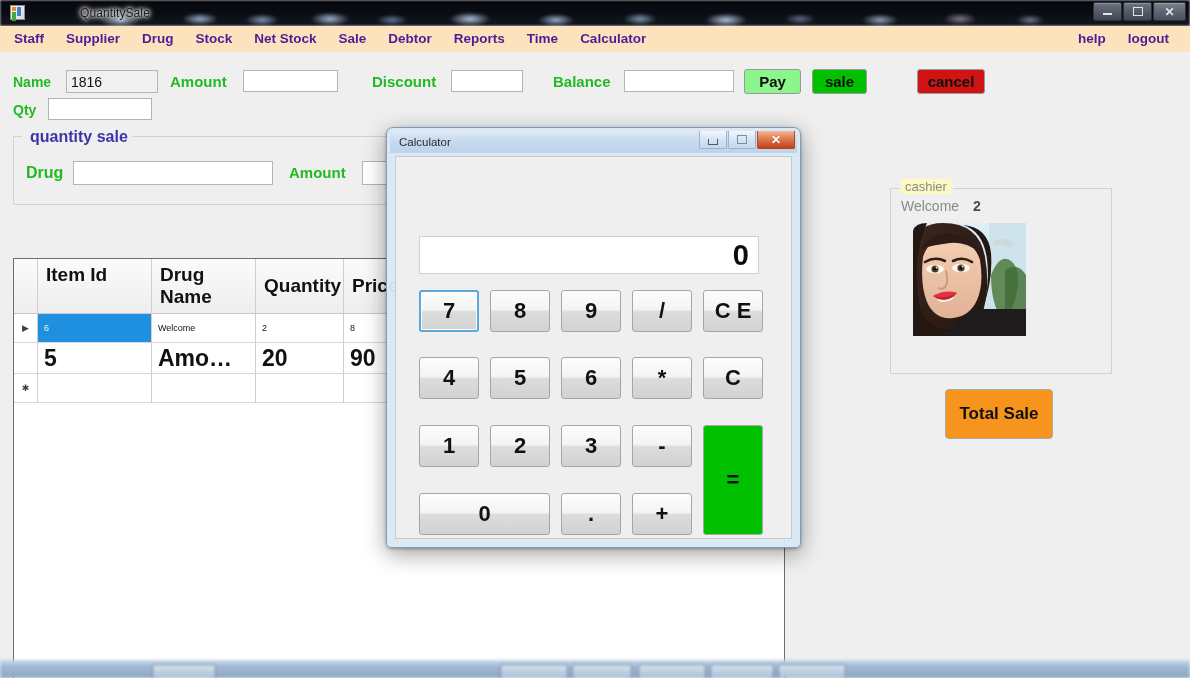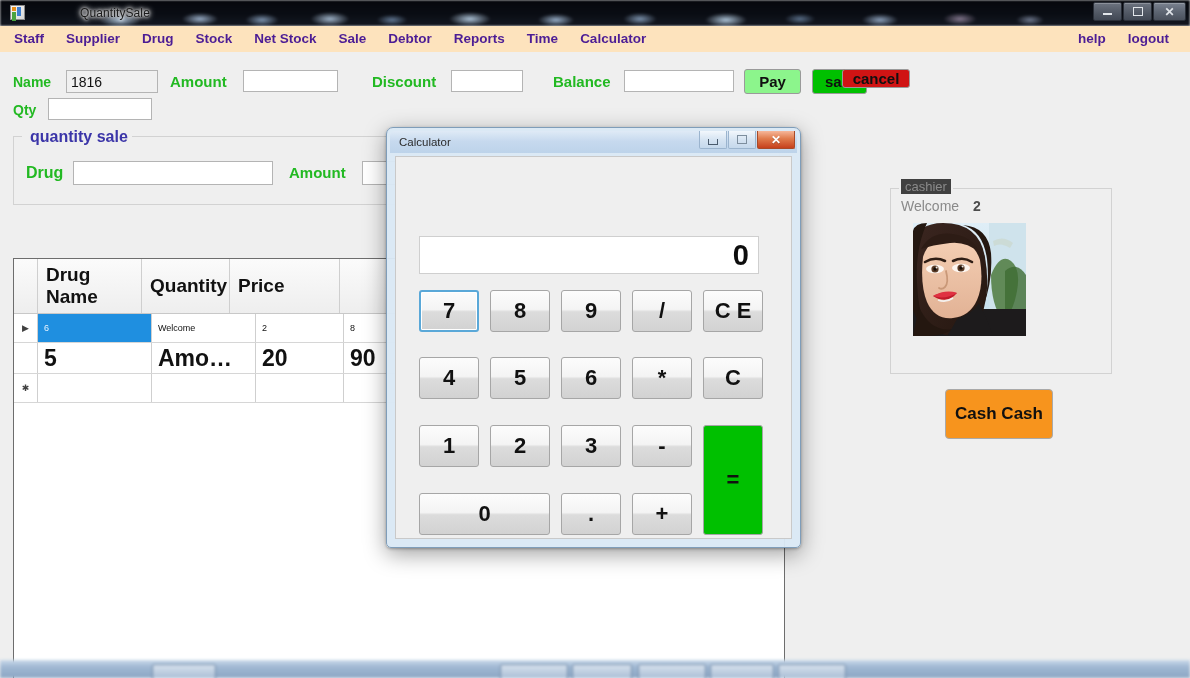--- a/index.html
+++ b/index.html
@@ -168,21 +168,21 @@
   .c0{width:114px;} .c1{width:104px;} .c2{width:88px;} .c3{width:110px;} .c4{width:330px;border-right:none;}
   
   #group-cashier{
     position:absolute;left:890px;top:136px;width:222px;height:186px;
     border:1px solid #d2d2d2;border-top:none;box-sizing:border-box;
   }
   #group-cashier .gb-topline-left{position:absolute;left:0;top:0;width:8px;height:1px;background:#d2d2d2;}
   #group-cashier .gb-topline-right{position:absolute;left:62px;top:0;right:0;height:1px;background:#d2d2d2;}
   #group-cashier-legend{
     position:absolute;left:10px;top:-9px;font-size:13px;color:#8a8a8a;
-    background:#404040;padding:0 4px;
+    background:#fef9c3;padding:0 4px;
   }
   #cashier-welcome{
     position:absolute;left:10px;top:10px;font-size:14px;color:#8a8a8a;
   }
   #cashier-welcome b{color:#4c4c4c;margin-left:14px;font-size:14px;}
   #cashier-photo{
     position:absolute;left:22px;top:35px;width:113px;height:113px;
     overflow:hidden;border:0;
     background:linear-gradient(#bcd9ea,#cfe4ef);
   }
@@ -312,38 +312,39 @@
     <div class="txt-box" style="left:243px;top:18px;width:95px;height:22px;"></div>
 
     <div class="lbl-green" style="left:372px;top:21px;font-size:15px;">Discount</div>
     <div class="txt-box" style="left:451px;top:18px;width:72px;height:22px;"></div>
 
     <div class="lbl-green" style="left:553px;top:21px;font-size:15px;">Balance</div>
     <div class="txt-box" style="left:624px;top:18px;width:110px;height:22px;"></div>
 
     <div id="btn-pay" style="left:744px;top:17px;width:57px;height:25px;">Pay</div>
     <div id="btn-sale" style="left:812px;top:17px;width:55px;height:25px;">sale</div>
-    <div id="btn-cancel" style="left:842px;top:17px;width:68px;height:19px;">cancel</div>
+    <div id="btn-cancel" style="left:917px;top:17px;width:68px;height:25px;">cancel</div>
 
     <div class="lbl-green" style="left:13px;top:50px;">Qty</div>
     <div class="txt-box" style="left:48px;top:46px;width:104px;height:22px;"></div>
 
     <div id="group-quantity-sale">
       <div class="gb-topline-left"></div>
       <div class="gb-topline-right"></div>
       <div id="group-quantity-sale-legend">quantity sale</div>
       <div class="lbl-green" style="left:12px;top:28px;font-size:16px;">Drug</div>
       <div class="txt-box" style="left:59px;top:25px;width:200px;height:24px;"></div>
       <div class="lbl-green" style="left:275px;top:28px;font-size:15px;">Amount</div>
       <div class="txt-box" style="left:348px;top:25px;width:95px;height:24px;"></div>
     </div>
 
     <div id="data-grid">
       <div id="grid-head">
         <div class="gh-cell gh-rowhdr"></div>
+        <div class="gh-cell wrap c0">Item Id</div>
         <div class="gh-cell wrap c1">Drug Name</div>
         <div class="gh-cell c2">Quantity</div>
         <div class="gh-cell c3">Price</div>
         <div class="gh-cell c4"></div>
       </div>
 
       <div class="grid-row row-small selected">
         <div class="rowhdr">▶</div>
         <div class="gc c0">6</div>
         <div class="gc c1 nosel">Welcome</div>
@@ -418,21 +419,21 @@
           <path d="M33 48 q3 12 -1 16 q-3 3 -6 1" stroke="#c99878" stroke-width="1.8" fill="none" stroke-linecap="round"></path>
           <path d="M20 73 q12 -6 24 -3 q-10 12 -24 3 z" fill="#c01b2a"></path>
           <path d="M20 73 q12 4 24 -3 q-11 -4 -24 3 z" fill="#e03242"></path>
           <path d="M25 77 q8 3 15 -2" stroke="#f4f1ee" stroke-width="1.6" fill="none"></path>
           <path d="M6 84 q12 26 34 22 q-10 7 -24 7 h-16 z" fill="#241710"></path>
           <path d="M44 96 q16 -6 22 -16 q10 20 14 33 h-46 q6 -9 10 -17 z" fill="#1d1b1c"></path>
         </svg>
       </div>
     </div>
 
-    <div id="btn-cash-sale">Cash Cash</div>
+    <div id="btn-cash-sale">Total Sale</div>
 
   </div>
 </div>
 
 <div id="calculator-window">
   <div id="calc-title-bar">
     <div id="calc-title">Calculator</div>
     <div id="calc-win-buttons">
       <div class="calc-wb">
           <span class="g-min"></span>

